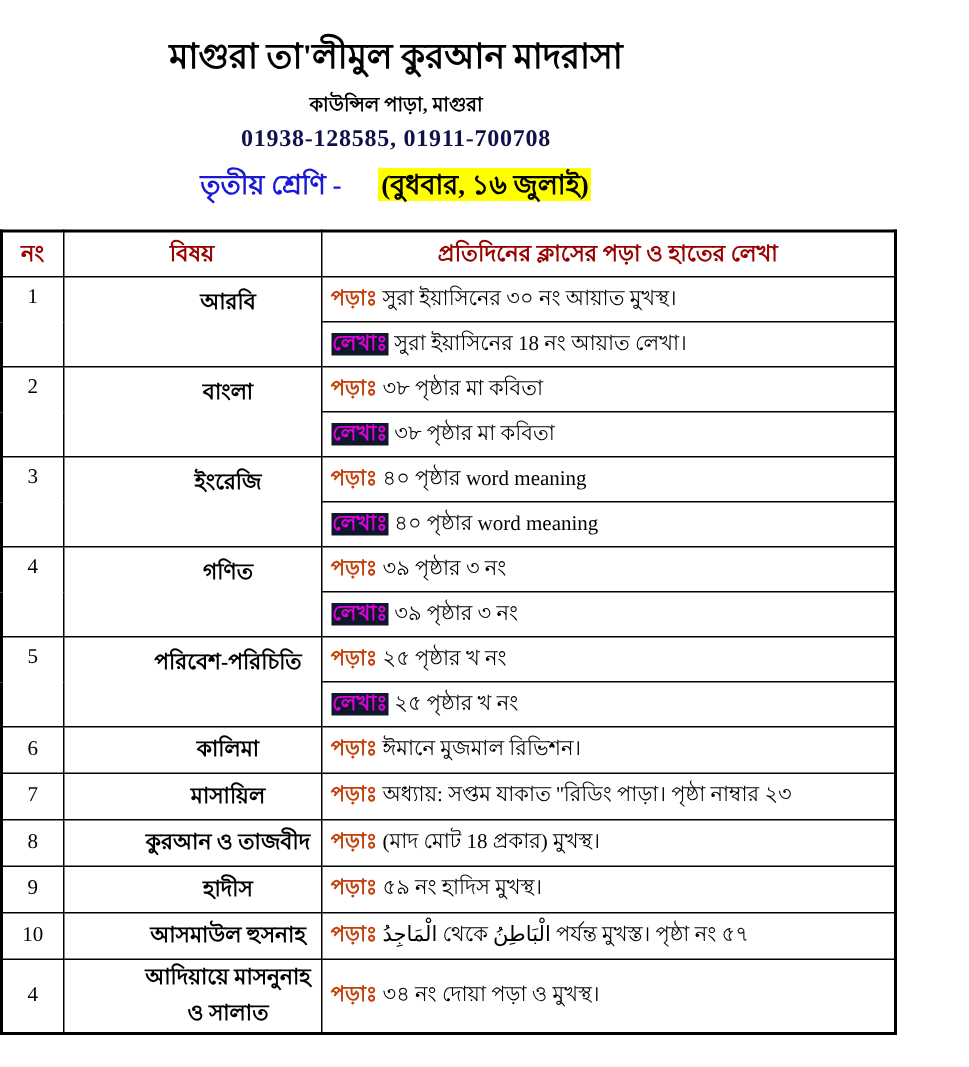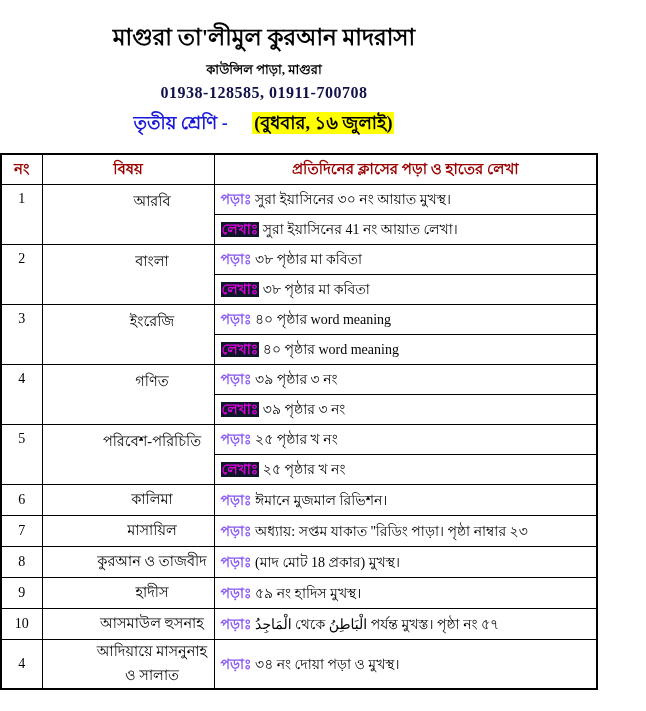--- a/index.html
+++ b/index.html
@@ -80,39 +80,40 @@
     text-align: center;
     font-size: 14px;
     vertical-align: middle;
   }
   td.num.vtop {
     vertical-align: top;
     padding-top: 6px;
   }
   td.subj {
     text-align: center;
-    font-weight: normal;
+    font-weight: bold;
     font-size: 14.5px;
     vertical-align: middle;
     padding-left: 48px;
   }
   td.subj.vtop {
     vertical-align: top;
     padding-top: 5px;
   }
   td.detail {
     font-size: 14px;
     vertical-align: middle;
     padding-left: 6px;
     padding-right: 4px;
     line-height: 1.25;
   }
   .pora-label {
-    color: #8b5cf6;
-    font-weight: bold;
+    color: #c2410c;
+    font-weight: bold;
+    font-family: Liberation Mono, monospace;
   }
   .lekha-label {
     color: #e000e0;
     font-weight: bold;
     background: #0f172a;
     padding: 0 1px;
   }
 </style>
 </head>
 <body>
@@ -140,21 +141,21 @@
       <th>বিষয়</th>
       <th>প্রতিদিনের ক্লাসের পড়া ও হাতের লেখা</th>
     </tr>
 
     <tr class="tall">
       <td class="num vtop" rowspan="2">1</td>
       <td class="subj vtop" rowspan="2">আরবি</td>
       <td class="detail"><span class="pora-label">পড়াঃ</span> <span>সুরা ইয়াসিনের ৩০ নং আয়াত মুখস্থ।</span></td>
     </tr>
     <tr class="tall">
-      <td class="detail"><span class="lekha-label">লেখাঃ</span> <span>সুরা ইয়াসিনের 41 নং আয়াত লেখা।</span></td>
+      <td class="detail"><span class="lekha-label">লেখাঃ</span> <span>সুরা ইয়াসিনের 18 নং আয়াত লেখা।</span></td>
     </tr>
 
     <tr class="tall">
       <td class="num vtop" rowspan="2">2</td>
       <td class="subj vtop" rowspan="2">বাংলা</td>
       <td class="detail"><span class="pora-label">পড়াঃ</span> <span>৩৮ পৃষ্ঠার মা কবিতা</span></td>
     </tr>
     <tr class="tall">
       <td class="detail"><span class="lekha-label">লেখাঃ</span> <span>৩৮ পৃষ্ঠার মা কবিতা</span></td>
     </tr>

